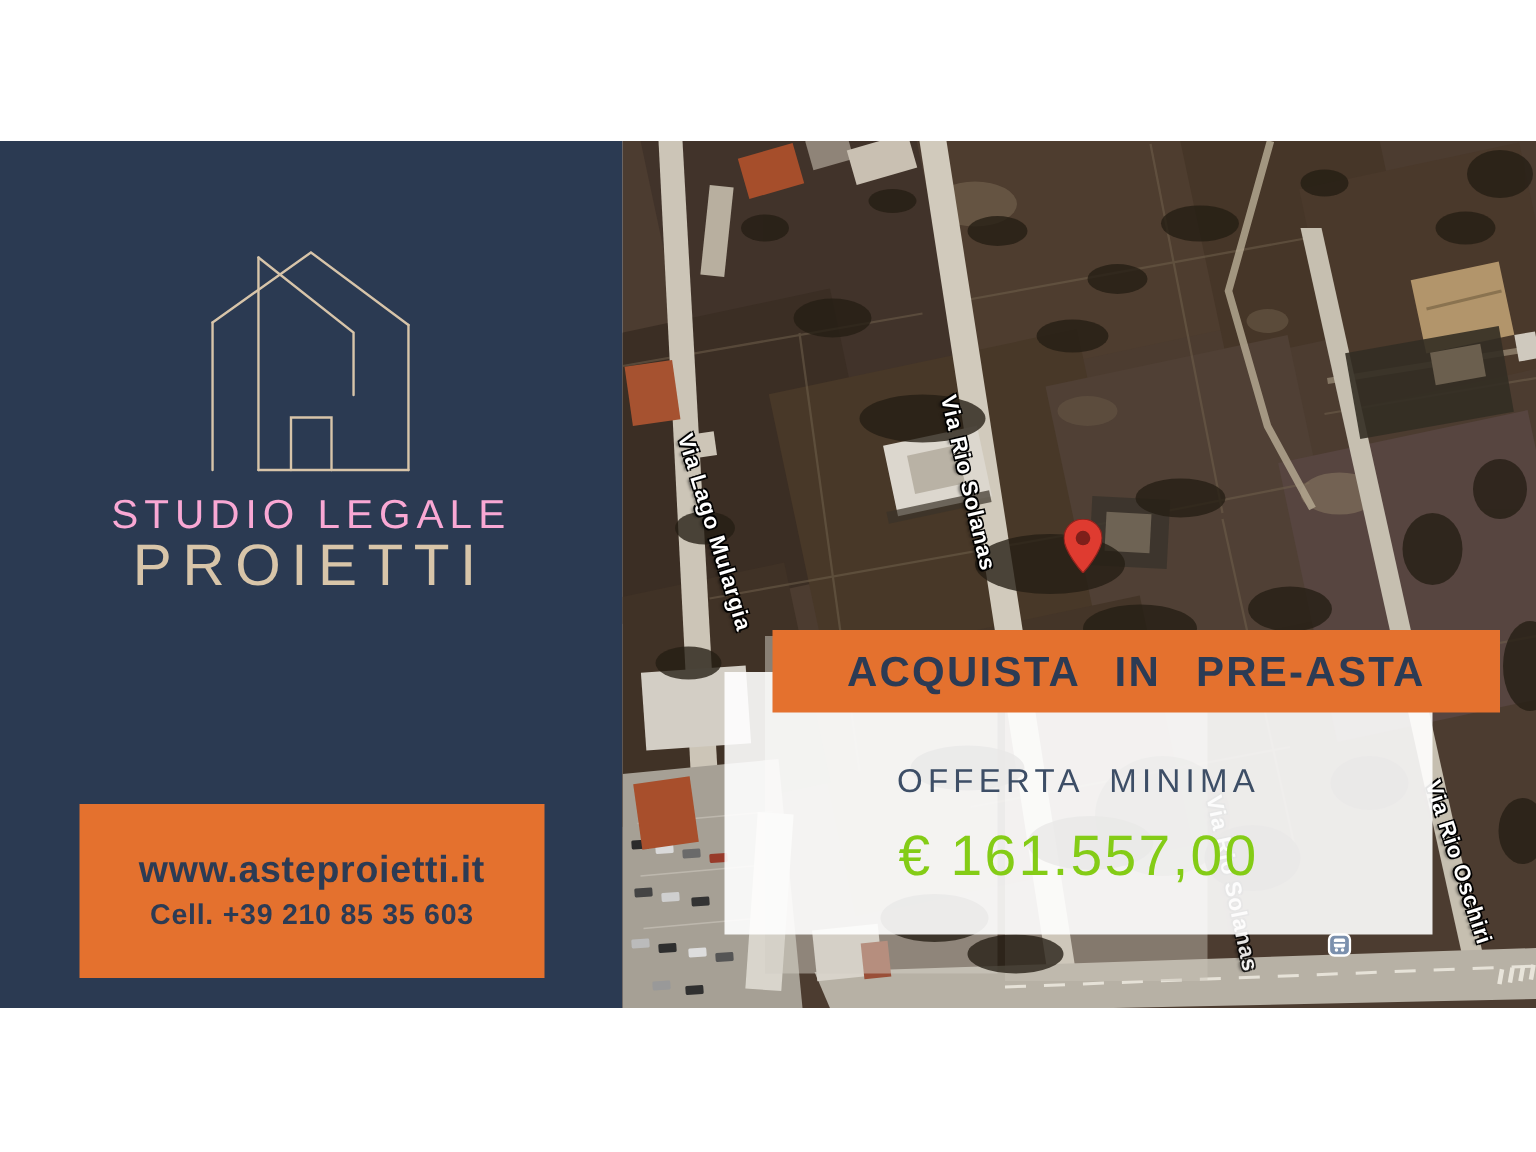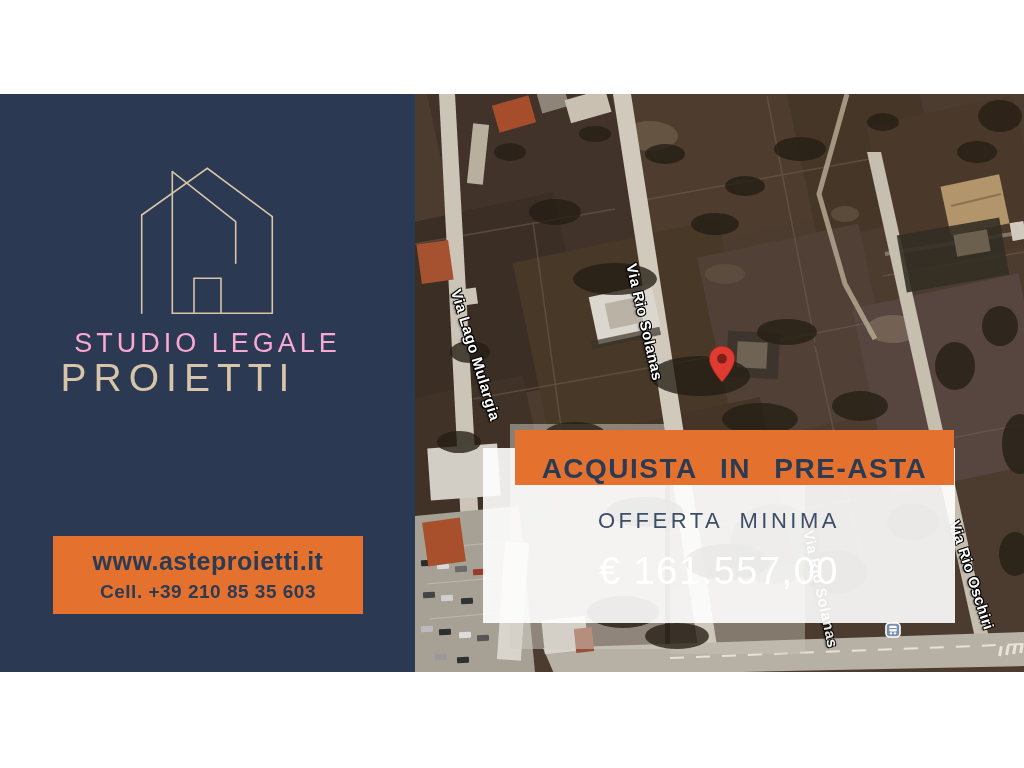--- a/index.html
+++ b/index.html
@@ -6,22 +6,22 @@
   .frame{position:relative;width:1024px;height:768px;background:#ffffff;overflow:hidden;
          font-family:"Liberation Sans",sans-serif;}
   .content{position:absolute;left:0;top:94px;width:1024px;height:578px;}
 
   
   .brand-panel{position:absolute;left:0;top:0;width:415px;height:578px;background:#2b3a52;}
   .logo-svg{position:absolute;left:119px;top:56px;width:180px;height:180px;}
   .studio-line{position:absolute;left:0;top:234px;width:415px;text-align:center;
                color:#f9a8d4;font-size:27px;font-weight:500;letter-spacing:4px;white-space:nowrap;}
   .name-line{position:absolute;left:0;top:262px;width:357px;text-align:center;
-             color:#d8c5a9;font-size:39px;font-weight:500;letter-spacing:7px;white-space:nowrap;}
-  .contact-box{position:absolute;left:53px;top:442px;width:310px;height:78px;background:#e4712e;
+             color:#d8c5a9;font-size:39px;font-weight:500;letter-spacing:7px;white-space:nowrap;padding-left:28px;}
+  .contact-box{position:absolute;left:53px;top:442px;width:310px;height:116px;background:#e4712e;
                display:flex;flex-direction:column;align-items:center;justify-content:center;gap:5px;}
   .website{color:#2c3b54;font-size:25px;font-weight:800;letter-spacing:.5px;white-space:nowrap;}
   .phone{color:#2c3b54;font-size:19px;font-weight:700;letter-spacing:.5px;white-space:nowrap;}
 
   
   .map{position:absolute;left:415px;top:0;width:609px;height:578px;overflow:hidden;background:#4a3a2e;}
   .map svg.base{position:absolute;left:0;top:0;width:609px;height:578px;display:block;}
 
   .street-label{position:absolute;color:#ffffff;font-weight:700;font-size:15px;white-space:nowrap;
                 letter-spacing:.5px;
@@ -33,24 +33,24 @@
 
   .map-pin{position:absolute;left:294px;top:252px;width:26px;height:36px;z-index:2;}
   .bus-stop{position:absolute;left:470px;top:528px;width:16px;height:16px;z-index:2;}
 
   
   .offer-card{position:absolute;left:68px;top:354px;width:472px;height:175px;
               background:rgba(255,255,255,.90);z-index:3;
               display:flex;flex-direction:column;align-items:center;}
   .offer-label{margin-top:60px;color:#3d4e66;font-size:22px;font-weight:500;
                letter-spacing:3.5px;word-spacing:8px;white-space:nowrap;}
-  .offer-amount{margin-top:16px;color:#ffffff;font-size:38px;font-weight:400;
+  .offer-amount{margin-top:16px;color:#84cc16;font-size:38px;font-weight:400;
                 letter-spacing:1.5px;white-space:nowrap;}
-  .pre-asta-banner{position:absolute;left:100px;top:336px;width:439px;height:55px;background:#e4712e;z-index:4;
-                   display:flex;align-items:flex-end;justify-content:center;}
+  .pre-asta-banner{position:absolute;left:100px;top:326px;width:485px;height:55px;background:#e4712e;z-index:4;
+                   display:flex;align-items:center;justify-content:center;}
   .pre-asta-banner span{color:#2c3b54;font-size:28px;font-weight:800;letter-spacing:1.5px;
                         word-spacing:14px;white-space:nowrap;}
 </style>
 </head>
 <body>
 
 <div class="frame">
   <div class="content">
 
     <div class="brand-panel">

